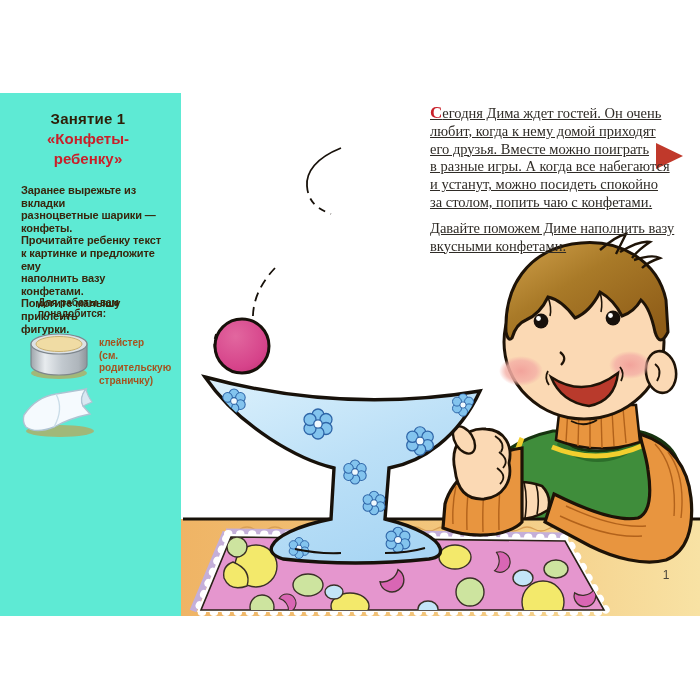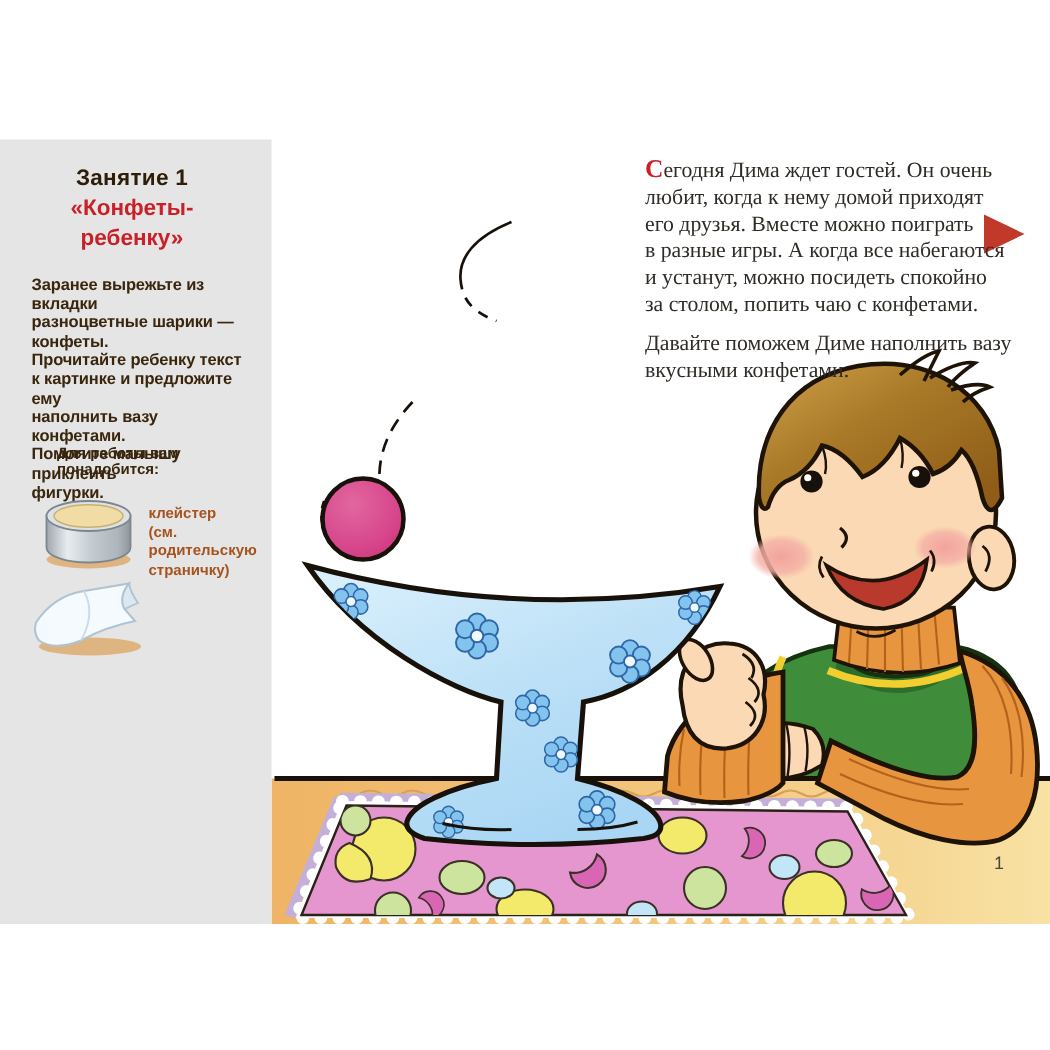--- a/index.html
+++ b/index.html
@@ -3,21 +3,21 @@
 <meta charset="utf-8">
 <style>
   html,body{margin:0;padding:0;}
   body{
     width:700px;height:700px;position:relative;background:#ffffff;
     font-family:"Liberation Sans", sans-serif;overflow:hidden;
   }
   
   .sidebar{
     position:absolute;left:0;top:93px;width:181px;height:523px;
-    background:#e5e5e5;
+    background:#5eead4;
   }
   .lesson-title{
     position:absolute;left:8px;top:16px;width:160px;text-align:center;
     font-weight:bold;font-size:15px;line-height:20px;color:#2E1E08;
     letter-spacing:.2px;
   }
   .lesson-subtitle{
     position:absolute;left:8px;top:36px;width:160px;text-align:center;
     font-weight:bold;font-size:15px;line-height:20px;color:#C9202A;
     white-space:pre-line;
@@ -41,21 +41,21 @@
     font-size:10px;line-height:12.5px;color:#A5531F;
     white-space:pre-line;font-weight:bold;
   }
   .material-item.napkin .material-label{top:14px;}
   
   .story{
     position:absolute;left:430px;top:104px;width:268px;z-index:5;
     font-family:"Liberation Serif", serif;color:#2F2B26;
     font-size:14.5px;line-height:17.8px;
   }
-  .story p{margin:0 0 8px 0;white-space:pre-line;}
+  .story p{margin:0 0 8px 0;white-space:pre-line;text-decoration:underline;}
   .drop-cap{color:#C9202A;font-weight:bold;font-size:17px;}
   
   .illustration{position:absolute;left:181px;top:93px;z-index:1;}
   
   .page-number{
     position:absolute;left:656px;top:568px;width:20px;text-align:center;
     font-size:12px;color:#4A463C;z-index:6;
   }
 </style>
 </head>

